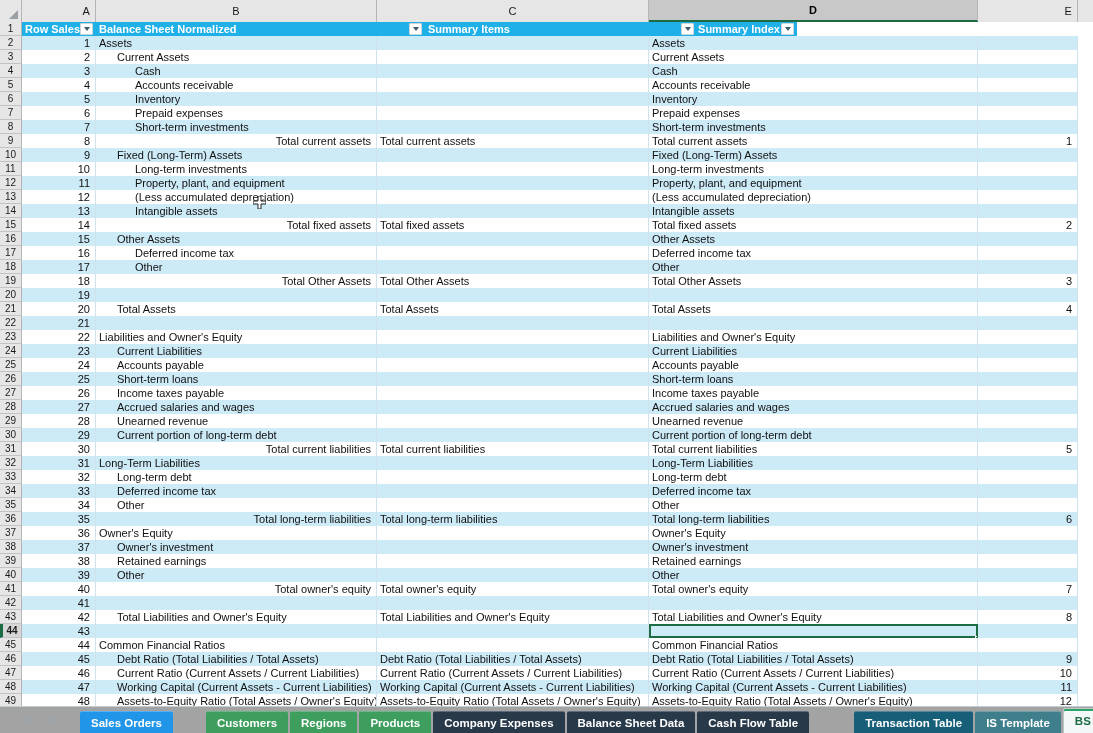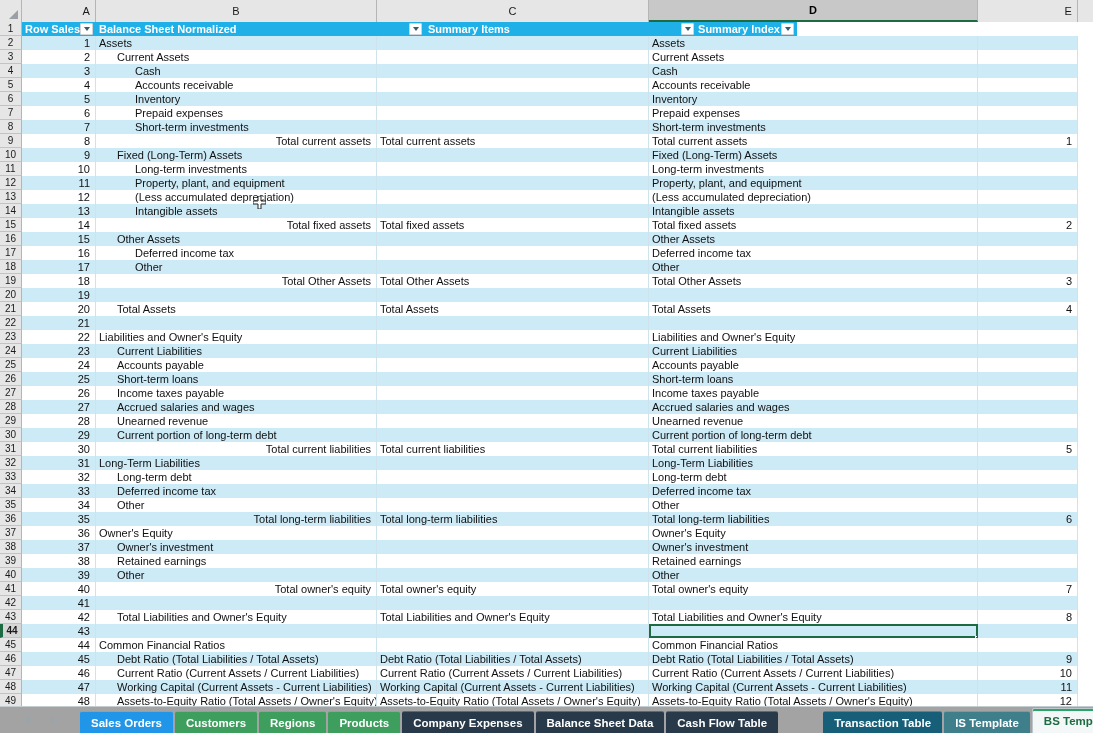--- a/index.html
+++ b/index.html
@@ -640,21 +640,21 @@
     <path d="M5 0 H8 V5 H13 V8 H8 V13 H5 V8 H0 V5 H5 Z" fill="#ffffff" stroke="#222" stroke-width="1"></path>
   </svg>
 
   <div class="tabbar">
     <div class="navarrows">
       <span class="nav-l"></span>
       <span class="nav-r"></span>
     </div>
     <div class="tabs" id="tabs-host">
         <div class="tab" style="background: rgb(33, 150, 232);">Sales Orders</div>
-        <div class="tab" style="background: rgb(62, 158, 94);">Customers</div>
+        <div class="tab" style="background: rgb(62, 158, 94); margin-left: 31px;">Customers</div>
         <div class="tab" style="background: rgb(62, 158, 94);">Regions</div>
         <div class="tab" style="background: rgb(62, 158, 94);">Products</div>
         <div class="tab" style="background: rgb(40, 57, 74);">Company Expenses</div>
         <div class="tab" style="background: rgb(40, 57, 74);">Balance Sheet Data</div>
         <div class="tab" style="background: rgb(40, 57, 74);">Cash Flow Table</div>
         <div class="tab" style="background: rgb(23, 95, 120); margin-left: 43px;">Transaction Table</div>
         <div class="tab" style="background: rgb(63, 127, 140);">IS Template</div>
         <div class="tab active" style="background: rgb(244, 247, 248);">BS Template</div>
       </div>
     <div class="tabbar-tail"></div>

